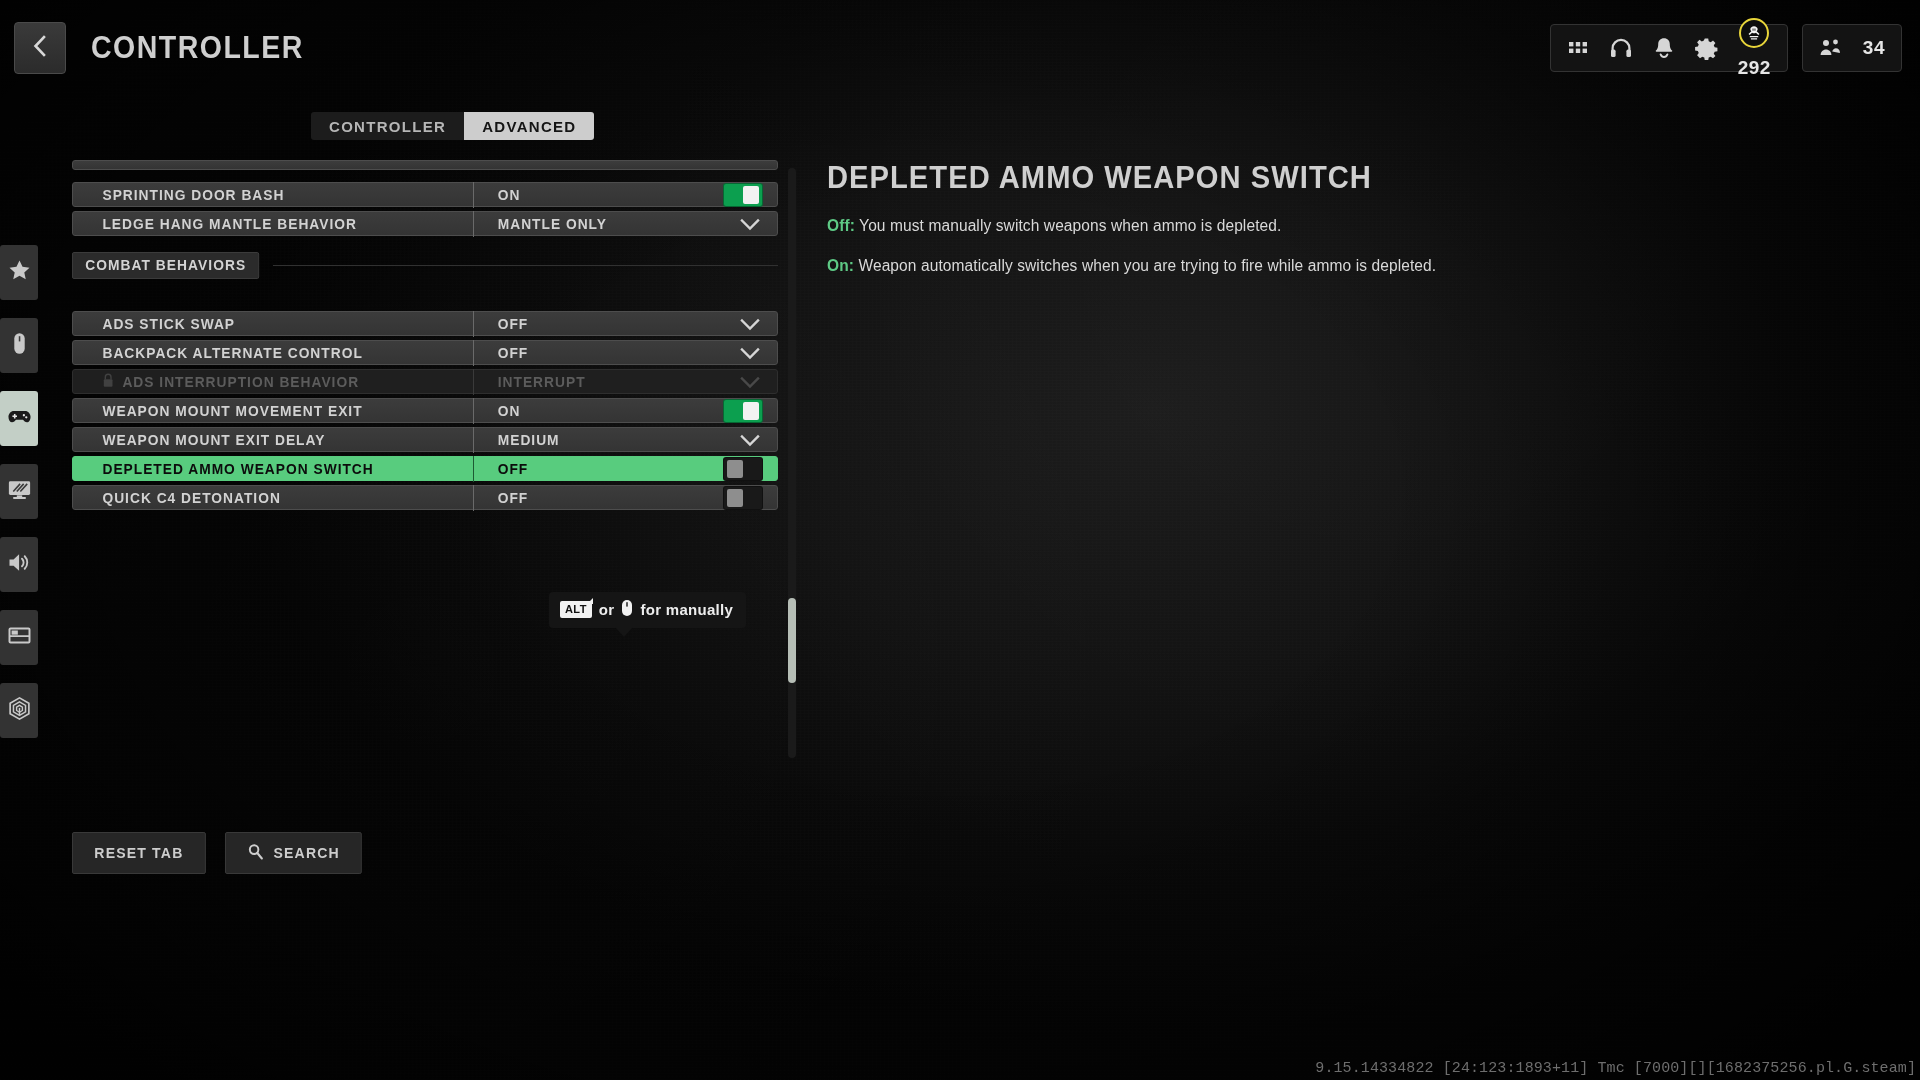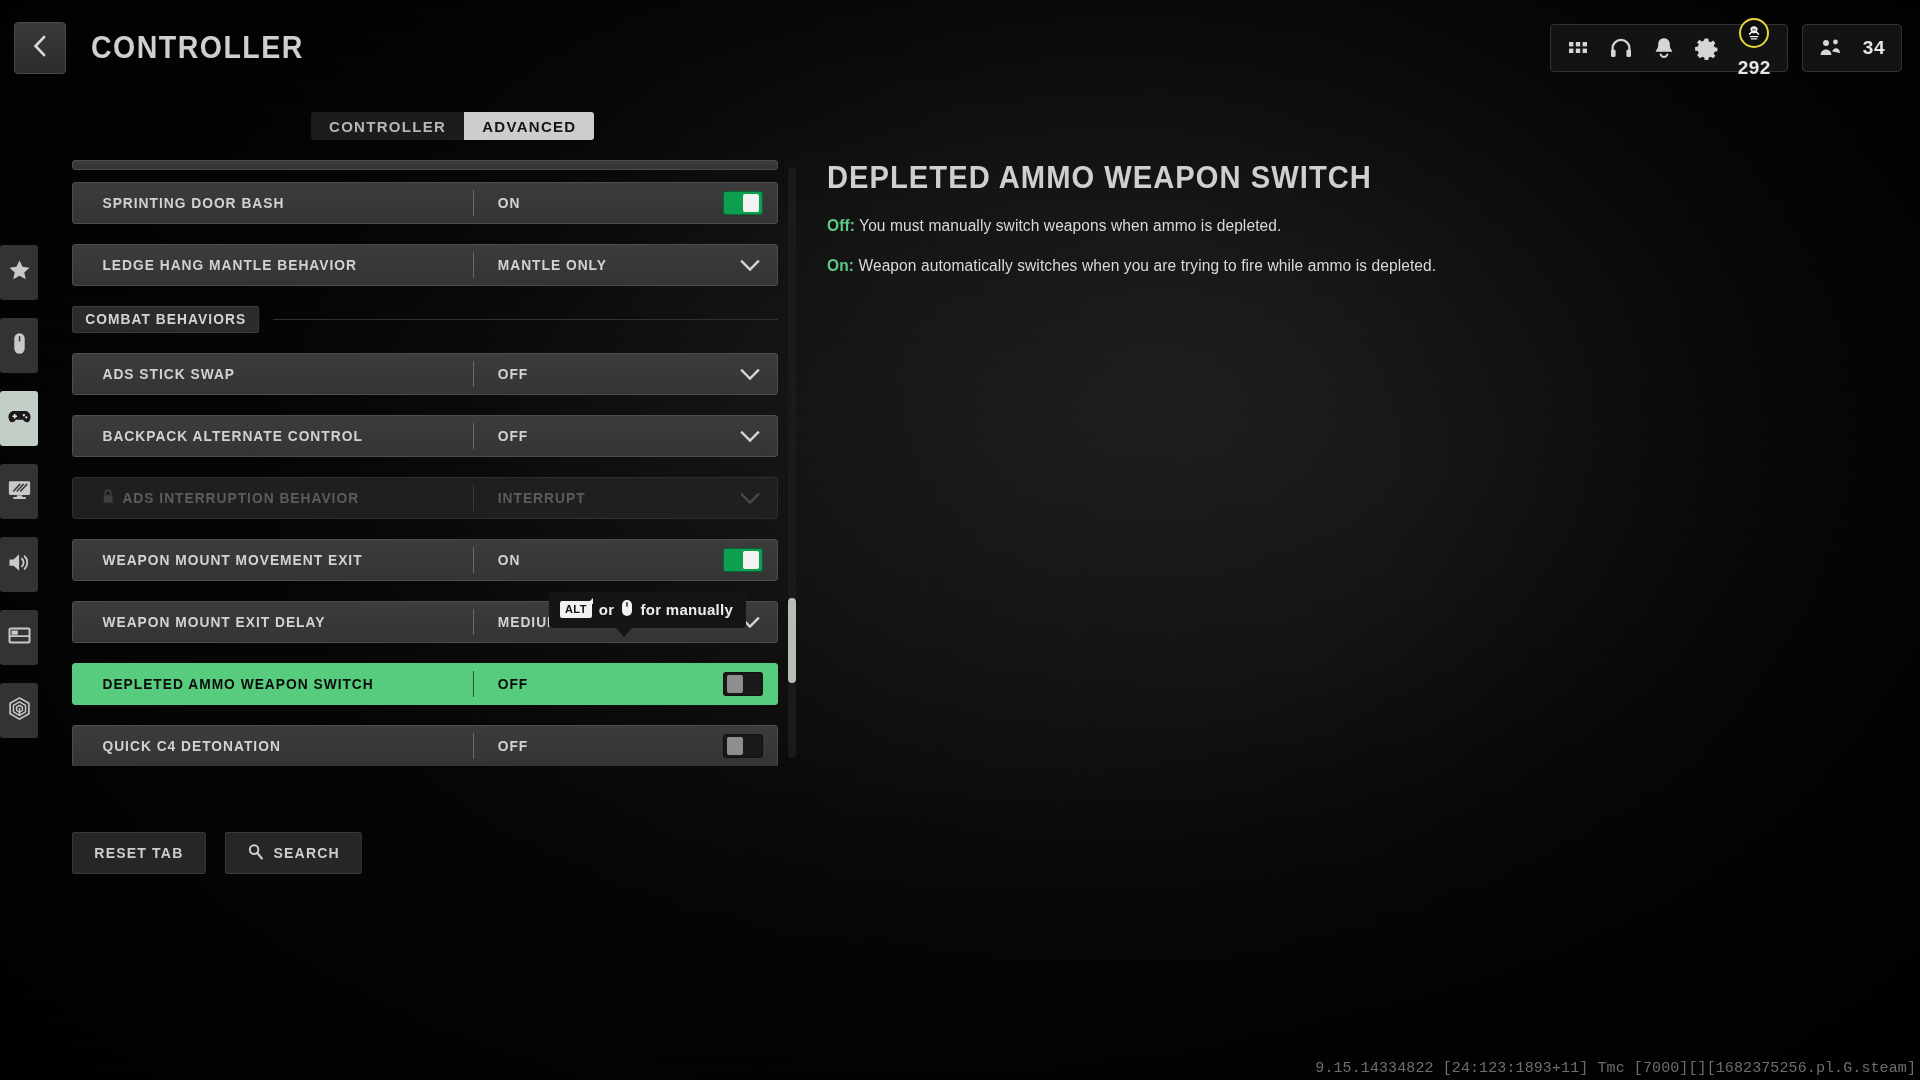--- a/index.html
+++ b/index.html
@@ -99,21 +99,21 @@
   .rail-item.active{ background:#c3cfc6; }
   .rail-item svg{ width:25px; height:25px; }
 
   
   .list-area{
     position:absolute; left:72px; top:160px; width:706px; height:606px;
     overflow:hidden; z-index:10;
   }
   .row{
     position:relative;
-    height:42px; margin-bottom:20px;
+    height:25px; margin-bottom:4px;
     background:linear-gradient(180deg,#3c3c3c,#343434);
     border:1px solid #4d4d4d; border-radius:3px;
     display:flex; align-items:center;
   }
   .row.clipped{ height:10px; margin-bottom:12px; }
   .row .label{
     flex:0 0 400px; padding-left:31px;
     font-size:14.5px; font-weight:700; letter-spacing:1.05px; color:#d2d2d2;
     display:flex; align-items:center; gap:9px;
     transform:scaleX(.95); transform-origin:left center;
@@ -149,21 +149,21 @@
     display:flex; align-items:center; padding:3px;
     border:1px solid rgba(0,0,0,.35);
   }
   .toggle.on{ background:#0c9f4f; justify-content:flex-end; }
   .toggle.on .knob{ width:16px; height:18px; background:#f2f2f2; border-radius:2px; }
   .toggle.off{ background:#191919; justify-content:flex-start; }
   .toggle.off .knob{ width:16px; height:18px; background:#8e8e8e; border-radius:2px; }
 
   
   .section{
-    height:27px; margin-bottom:20px; margin-top:16px;
+    height:27px; margin-bottom:32px; margin-top:16px;
     display:flex; align-items:center;
   }
   .section .chip{
     background:#2b2b2b; border:1px solid #3d3d3d;
     padding:4px 13px 5px 13px; border-radius:2px;
     font-size:14.5px; font-weight:700; letter-spacing:1.1px; color:#d4d4d4;
     transform:scaleX(.95); transform-origin:left center;
   }
   .section .line{ flex:1; height:1px; background:#313131; margin-left:4px; }
 

